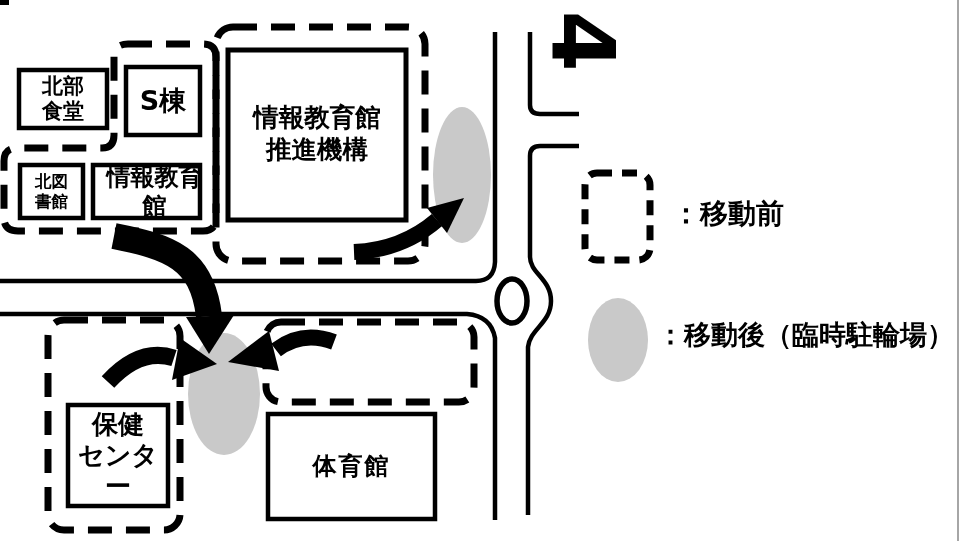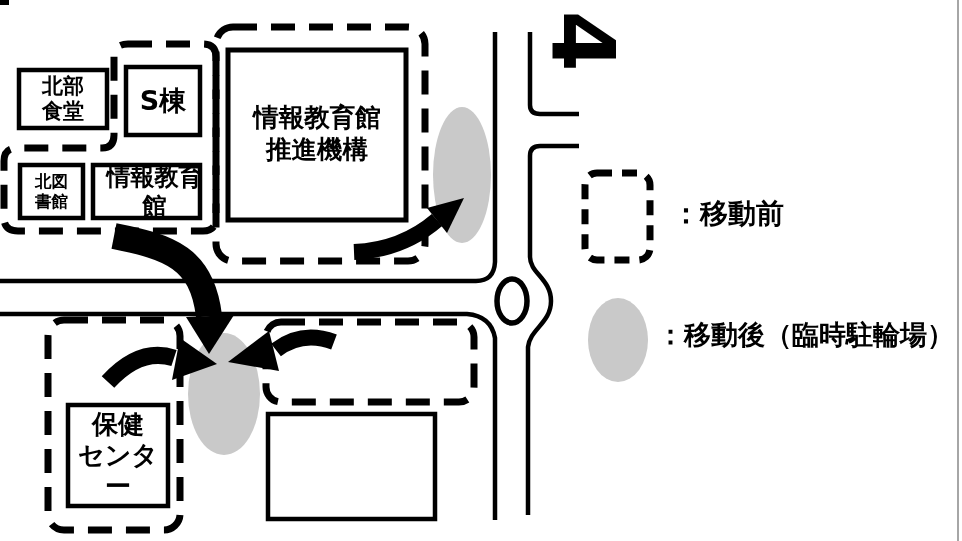--- a/index.html
+++ b/index.html
@@ -77,20 +77,21 @@
   <div class="lbl" style="left:23px;top:74px;width:80px;height:50px;font-size:21px;">北部
 食堂</div>
   <div class="lbl" style="left:128px;top:69px;width:70px;height:64px;font-size:27px;">S棟</div>
   <div class="lbl" style="left:22px;top:167px;width:59px;height:49px;font-size:16.5px;border-radius:19px;">北図
 書館</div>
   <div class="lbl" style="left:103px;top:167px;width:103px;height:49px;font-size:24px;">情報教育館</div>
   <div class="lbl" style="left:232px;top:54px;width:170px;height:160px;font-size:25.5px;line-height:1.25;">情報教育館
 推進機構</div>
   <div class="lbl" style="left:70px;top:407px;width:96px;height:97px;font-size:26px;">保健
 センター</div>
+  <div class="lbl" style="left:272px;top:418px;width:159px;height:97px;font-size:24px;letter-spacing:2px;">体育館</div>
 
 
   <div class="route-num" style="left:537px;top:-5px;width:92px;height:92px;font-size:88px;">4</div>
 
   <div class="lbl left" style="left:672px;top:197px;width:240px;height:34px;font-size:28px;">：移動前</div>
   <div class="lbl left" style="left:657px;top:318px;width:305px;height:34px;font-size:27px;">：移動後（臨時駐輪場）</div>
 
   <div class="corner-dash" style="left:0;top:0;width:9px;height:5px;"></div>
 
   <div class="edge-line" style="left:957px;top:0;width:2px;height:541px;"></div>

